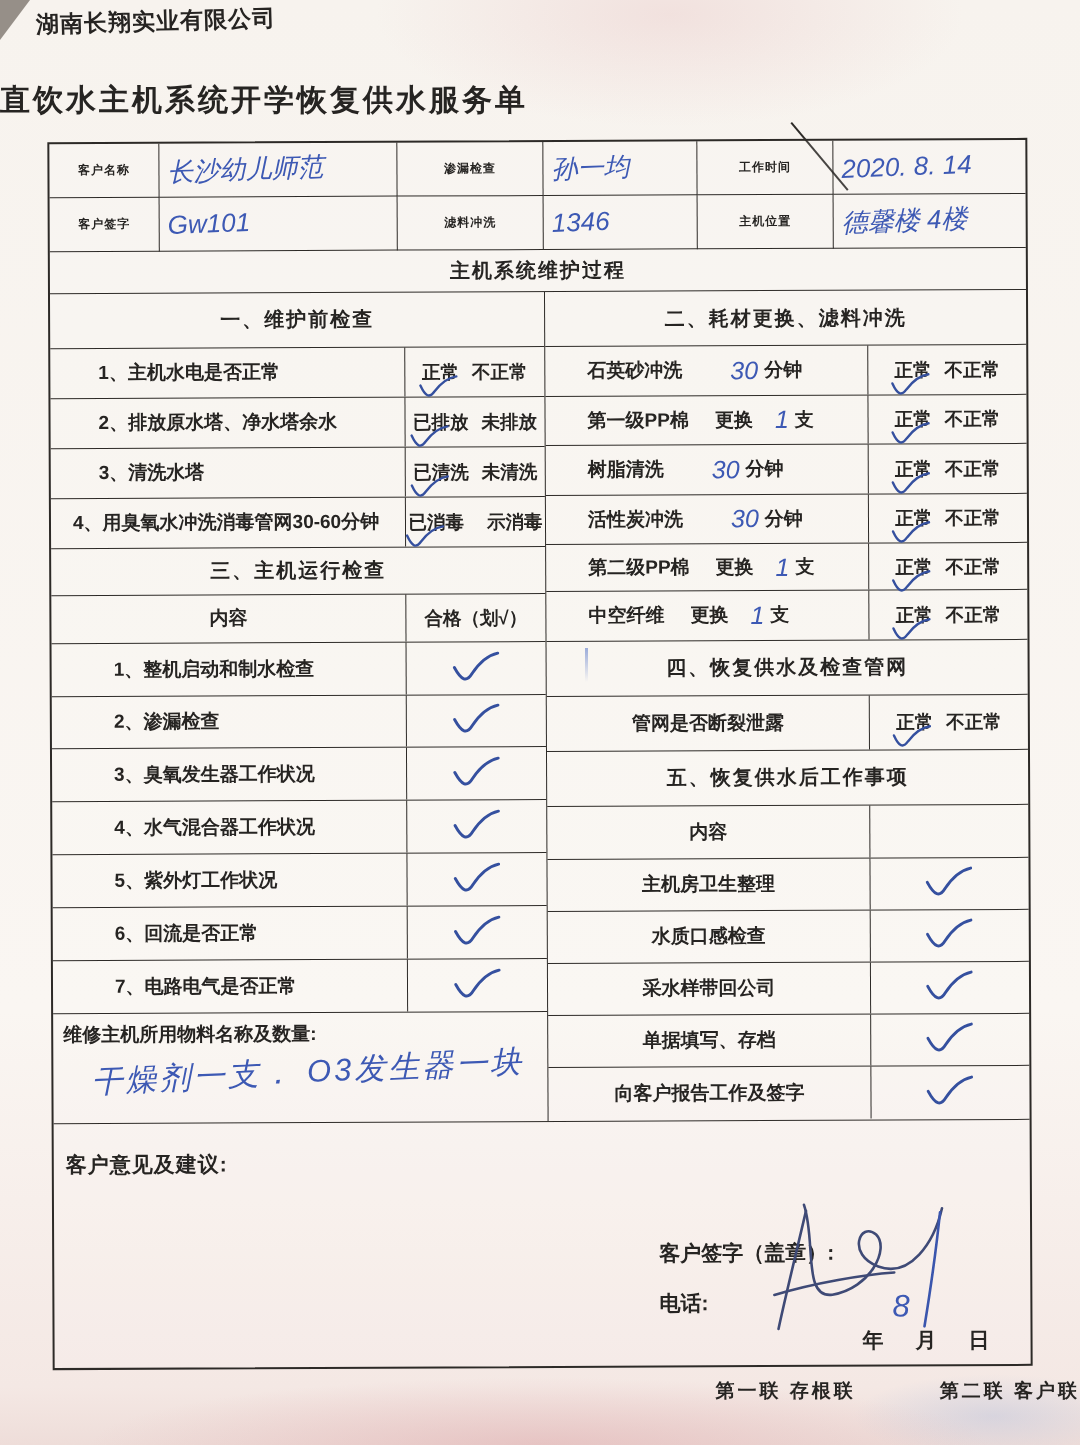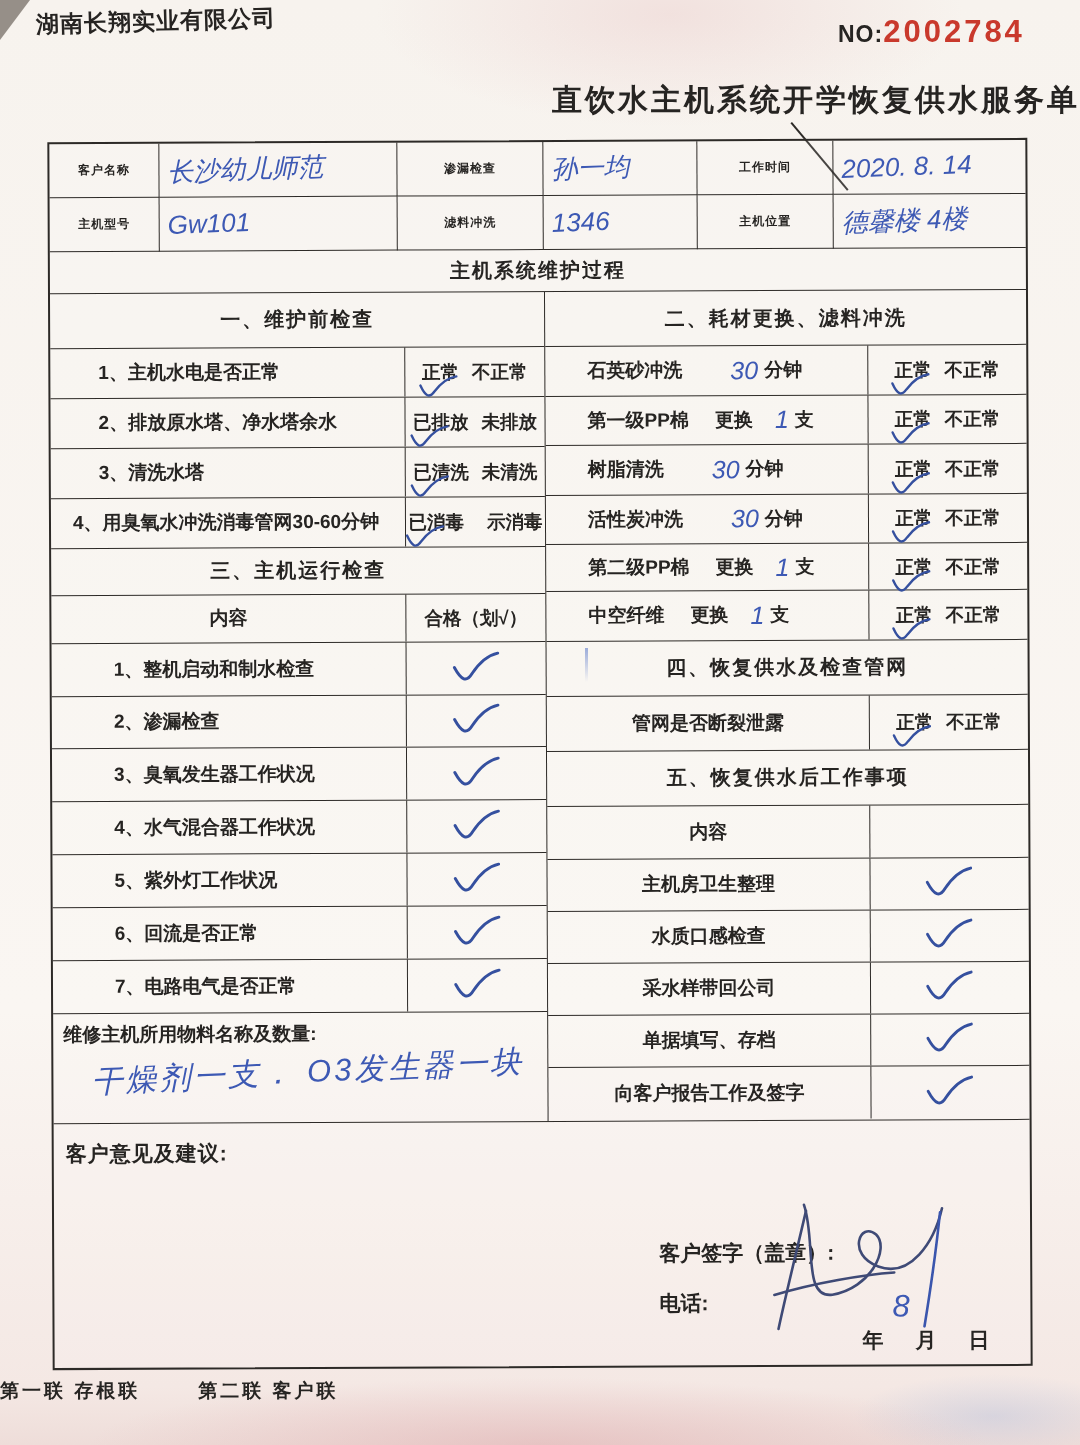--- a/index.html
+++ b/index.html
@@ -14,21 +14,21 @@
       linear-gradient(180deg,#f7f3ee 0%,#faf6f2 70%,#f4e8e4 96%,#eeddd9 100%);
   }
   .corner-shadow { position:absolute; left:0; top:0; width:30px; height:40px;
     background:#756d66; clip-path:polygon(0 0,100% 0,0 100%); opacity:.75; }
 
   .company { position:absolute; left:36px; top:6px; font-size:23px; font-weight:700;
     letter-spacing:1px; transform:rotate(-1.6deg); }
   .docno { position:absolute; left:838px; top:14px; white-space:nowrap; }
   .docno .no-label { font-size:23px; font-weight:700; letter-spacing:1px; }
   .docno .no-value { font-size:31px; font-weight:600; letter-spacing:3px; color:#c9392c; }
-  .doc-title { position:absolute; left:0; top:80px; width:100%; text-align:right;
+  .doc-title { position:absolute; left:0; top:80px; width:100%; text-align:left;
     font-size:30px; font-weight:800; letter-spacing:3px; }
 
   .form { position:absolute; left:50px; top:140px; width:980px; height:1228px;
     border:2.2px solid #2d2a27; transform:rotate(-0.25deg); background:rgba(255,255,255,.12); }
 
   
   .info { display:grid; grid-template-columns:110px 238px 146px 154px 136px 1fr;
     grid-auto-rows:54px; }
   .info > div { border-right:1.6px solid #2d2a27; border-bottom:1.6px solid #2d2a27;
     display:flex; align-items:center; padding:0 8px; }
@@ -71,69 +71,66 @@
   .rl .unit { }
 
   .tickcell { flex:1; display:flex; align-items:center; justify-content:center; }
 
   .materials { height:109px; padding:8px 10px 0 10px; position:relative; }
   .materials .mlabel { font-size:19px; font-weight:700; }
   .materials .mvalue { position:absolute; left:38px; top:38px; font-size:31px;
     transform:rotate(-2.5deg); letter-spacing:3px; white-space:nowrap; }
 
   .feedback { position:relative; height:248px; }
-  .fb-label { position:absolute; left:12px; top:16px; font-size:21px; font-weight:700; letter-spacing:1px; }
+  .fb-label { position:absolute; left:12px; top:27px; font-size:21px; font-weight:700; letter-spacing:1px; }
   .sign-label { position:absolute; left:605px; top:118px; font-size:21px; font-weight:700; }
   .phone-label { position:absolute; left:605px; top:168px; font-size:21px; font-weight:700; }
   .dateline { position:absolute; left:808px; top:206px; display:flex; gap:32px;
     font-size:21px; font-weight:700; }
   .month-hw { position:absolute; left:838px; top:168px; font-size:31px; }
   .signature { position:absolute; left:690px; top:70px; width:268px; height:155px; }
   .signature path { fill:none; stroke:#3a55ad; stroke-width:2.6; stroke-linecap:round; }
   .signature .dark { stroke:#3f4a76; }
 
   .bottom-note { position:absolute; left:0; top:1378px; width:100%; display:flex;
-    justify-content:flex-start; gap:58px; font-size:19px; font-weight:700; letter-spacing:3px; }
+    justify-content:flex-end; gap:84px; font-size:19px; font-weight:700; letter-spacing:3px; }
 
   .pen-slash { position:absolute; left:792px; top:122px; width:88px;
     border-top:2px solid #2e2b28; transform:rotate(50deg); transform-origin:left top; }
   .ink-dots { position:absolute; left:585px; top:648px; width:3px; height:34px;
     background:linear-gradient(#5c79c9, transparent); opacity:.6; }
 </style>
 </head>
 <body>
 
 <div class="page">
   <div class="corner-shadow"></div>
 
   <div class="company">湖南长翔实业有限公司</div>
-  <div class="docno">
-    <span class="no-label">NO:</span><span class="no-value">2002784</span>
-  </div>
   <div class="doc-title">直饮水主机系统开学恢复供水服务单</div>
 
   <div class="pen-slash"></div>
 
   <div class="form">
 
     <div class="info">
       <div class="ilabel">客户名称</div>
       <div class="ivalue">
           <span class="hw hw-big">长沙幼儿师范</span>
         </div>
       <div class="ilabel">渗漏检查</div>
       <div class="ivalue">
           <span class="hw hw-big">孙一均</span>
         </div>
       <div class="ilabel">工作时间</div>
       <div class="ivalue">
           <span class="hw hw-big">2020. 8. 14</span>
         </div>
 
-      <div class="ilabel">主机型号</div>
+      <div class="ilabel">客户签字</div>
       <div class="ivalue">
           <span class="hw hw-big">Gw101</span>
         </div>
       <div class="ilabel">滤料冲洗</div>
       <div class="ivalue">
           <span class="hw hw-big">1346</span>
         </div>
       <div class="ilabel">主机位置</div>
       <div class="ivalue">
           <span class="hw hw-big">德馨楼 4楼</span>

